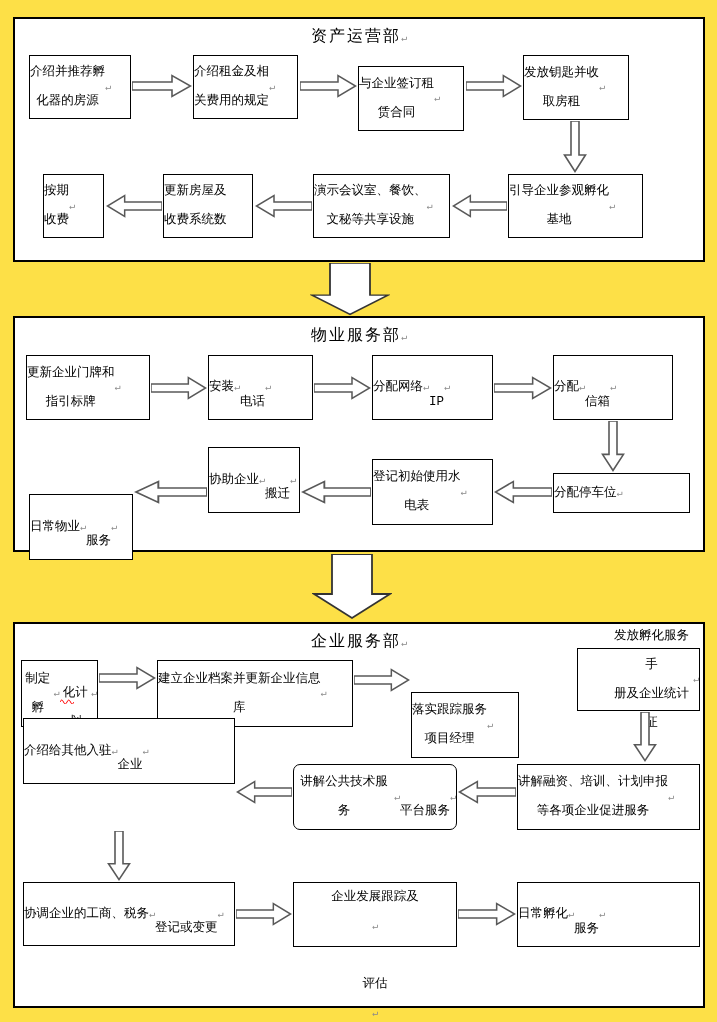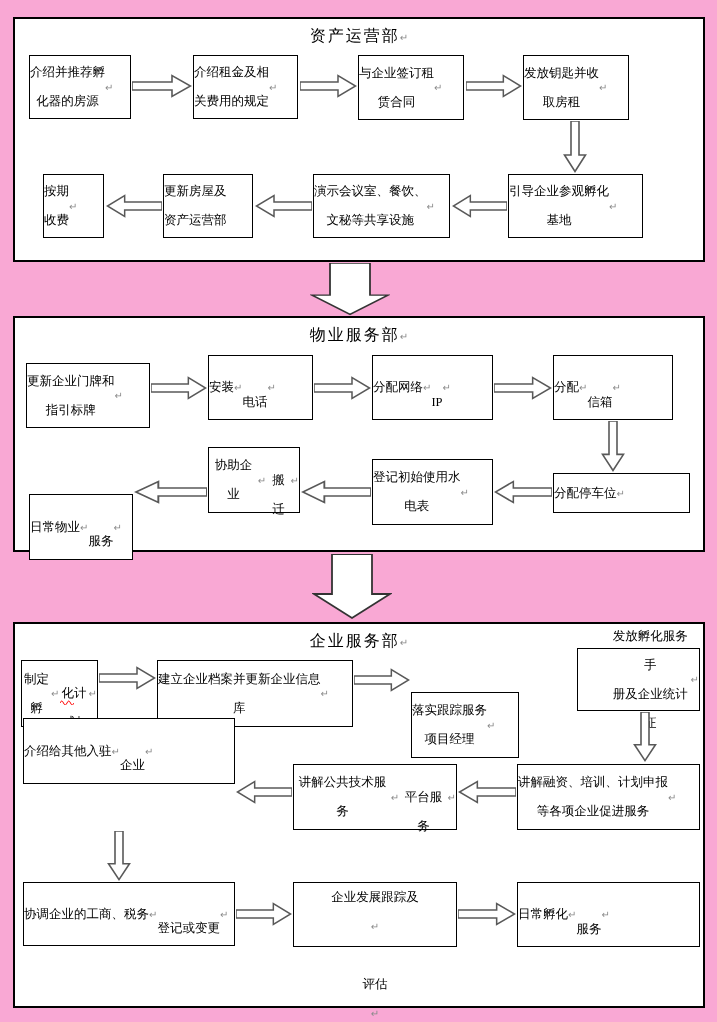--- a/index.html
+++ b/index.html
@@ -1,17 +1,17 @@
 <!DOCTYPE html>
 <html><head>
 <meta charset="utf-8">
 <style>
   html,body{margin:0;padding:0;background:#fff;}
-  .stage{position:relative;width:717px;height:1022px;background:#f9a8d4;
-         font-family:Liberation Serif, serif;color:#000;overflow:hidden;}
+  .stage{position:relative;width:717px;height:1022px;background:#fde047;
+         font-family:Liberation Mono, monospace;color:#000;overflow:hidden;}
   .section{position:absolute;border:2px solid #000;background:#fff;box-sizing:border-box;}
   .sec-title{position:absolute;left:0;top:7px;width:100%;text-align:center;
              font-size:16px;letter-spacing:2px;white-space:pre-line;}
   .box{position:absolute;border:1.5px solid #000;background:#fff;box-sizing:border-box;
        display:flex;align-items:center;text-align:center;
        font-size:12.5px;line-height:29px;white-space:pre-line;}
   .arrow{position:absolute;}
   .arrow svg{display:block;width:100%;height:100%;}
   .pm{color:#8a8a8a;font-size:10px;letter-spacing:0;}
   .squiggle{position:absolute;}
@@ -22,31 +22,31 @@
 <div class="stage">
 
   <div class="section" style="left:13px;top:17px;width:692px;height:245px;">
     <div class="sec-title">资产运营部<span class="pm">↵</span></div>
   </div>
 
   <div class="box" style="left:29px;top:55px;width:102px;height:64px;">介绍并推荐孵
 化器的房源<span class="pm">↵</span></div>
   <div class="box" style="left:193px;top:55px;width:105px;height:64px;">介绍租金及相
 关费用的规定<span class="pm">↵</span></div>
-  <div class="box" style="left:358px;top:55px;width:106px;height:65px;">与企业签订租
+  <div class="box" style="left:358px;top:66px;width:106px;height:65px;">与企业签订租
 赁合同<span class="pm">↵</span></div>
   <div class="box" style="left:523px;top:55px;width:106px;height:65px;">发放钥匙并收
 取房租<span class="pm">↵</span></div>
 
   <div class="box" style="left:508px;top:174px;width:135px;height:64px;">引导企业参观孵化
 基地<span class="pm">↵</span></div>
   <div class="box" style="left:313px;top:174px;width:137px;height:64px;">演示会议室、餐饮、
 文秘等共享设施<span class="pm">↵</span></div>
   <div class="box" style="left:163px;top:174px;width:90px;height:64px;">更新房屋及
-资产运营部</div>
+收费系统数</div>
   <div class="box" style="left:43px;top:174px;width:61px;height:64px;">按期
 收费<span class="pm">↵</span></div>
 
   <div class="arrow" style="left:132px;top:74px;width:60px;height:24px;">
     <svg viewBox="0 0 60 24" preserveAspectRatio="none">
         <polygon points="0,8 40,8 40,1.5 58.5,12 40,22.5 40,16 0,16" fill="#fff" stroke="#595959" stroke-width="1.6"></polygon>
       </svg>
     </div>
   <div class="arrow" style="left:300px;top:74px;width:57px;height:24px;">
     <svg viewBox="0 0 60 24" preserveAspectRatio="none">
@@ -82,21 +82,21 @@
   <div class="arrow" style="left:310px;top:263px;width:80px;height:53px;">
     <svg viewBox="0 0 80 66" preserveAspectRatio="none">
         <polygon points="20,0 20,40 2,40 40,64 78,40 60,40 60,0" fill="#fff" stroke="#333" stroke-width="1.8"></polygon>
       </svg>
     </div>
 
   <div class="section" style="left:13px;top:316px;width:692px;height:236px;">
     <div class="sec-title">物业服务部<span class="pm">↵</span></div>
   </div>
 
-  <div class="box" style="left:26px;top:355px;width:124px;height:65px;margin-top:8px;">更新企业门牌和
+  <div class="box" style="left:26px;top:355px;width:124px;height:65px;">更新企业门牌和
 指引标牌<span class="pm">↵</span></div>
   <div class="box" style="left:208px;top:355px;width:105px;height:65px;">安装<span class="pm">↵</span>
 电话<span class="pm">↵</span></div>
   <div class="box" style="left:372px;top:355px;width:121px;height:65px;">分配网络<span class="pm">↵</span>
 IP<span class="pm">↵</span></div>
   <div class="box" style="left:553px;top:355px;width:120px;height:65px;">分配<span class="pm">↵</span>
 信箱<span class="pm">↵</span></div>
 
   <div class="box" style="left:553px;top:473px;width:137px;height:40px;">分配停车位<span class="pm">↵</span></div>
   <div class="box" style="left:372px;top:459px;width:121px;height:66px;">登记初始使用水
@@ -156,21 +156,21 @@
 化计划<span class="pm">↵</span></div>
   <div class="box" style="left:157px;top:660px;width:196px;height:67px;">建立企业档案并更新企业信息
 库<span class="pm">↵</span></div>
   <div class="box" style="left:411px;top:692px;width:108px;height:66px;">落实跟踪服务
 项目经理<span class="pm">↵</span></div>
   <div class="box" style="left:577px;top:648px;width:123px;height:63px;padding-left:32px;">发放孵化服务手
 册及企业统计证<span class="pm">↵</span></div>
 
   <div class="box" style="left:517px;top:764px;width:183px;height:66px;">讲解融资、培训、计划申报
 等各项企业促进服务<span class="pm">↵</span></div>
-  <div class="box" style="left:293px;top:764px;width:164px;height:66px;">讲解公共技术服务<span class="pm">↵</span>
+  <div class="box" style="left:293px;top:764px;width:164px;height:66px;border-radius:7px;">讲解公共技术服务<span class="pm">↵</span>
 平台服务<span class="pm">↵</span></div>
   <div class="box" style="left:23px;top:718px;width:212px;height:66px;">介绍给其他入驻<span class="pm">↵</span>
 企业<span class="pm">↵</span></div>
 
   <div class="box" style="left:23px;top:882px;width:212px;height:64px;">协调企业的工商、税务<span class="pm">↵</span>
 登记或变更<span class="pm">↵</span></div>
   <div class="box" style="left:293px;top:882px;width:164px;height:65px;flex-direction:column;">企业发展跟踪及<span class="pm">↵</span>
 评估<span class="pm">↵</span></div>
   <div class="box" style="left:517px;top:882px;width:183px;height:65px;">日常孵化<span class="pm">↵</span>
 服务<span class="pm">↵</span></div>

